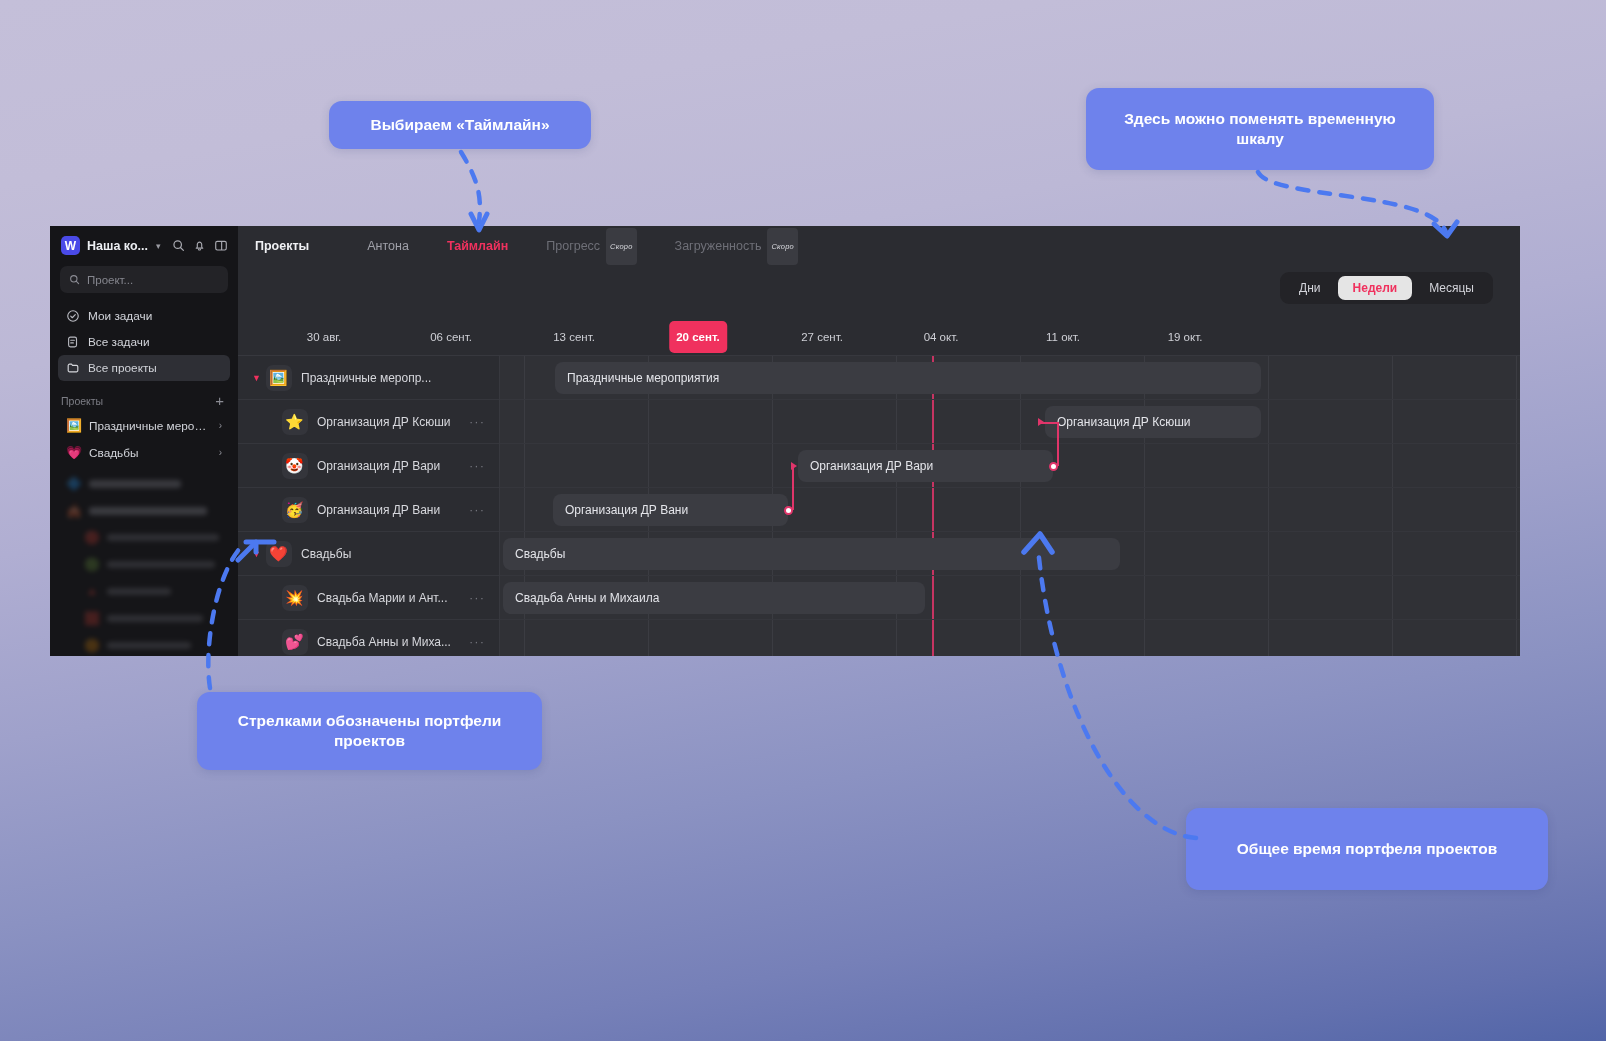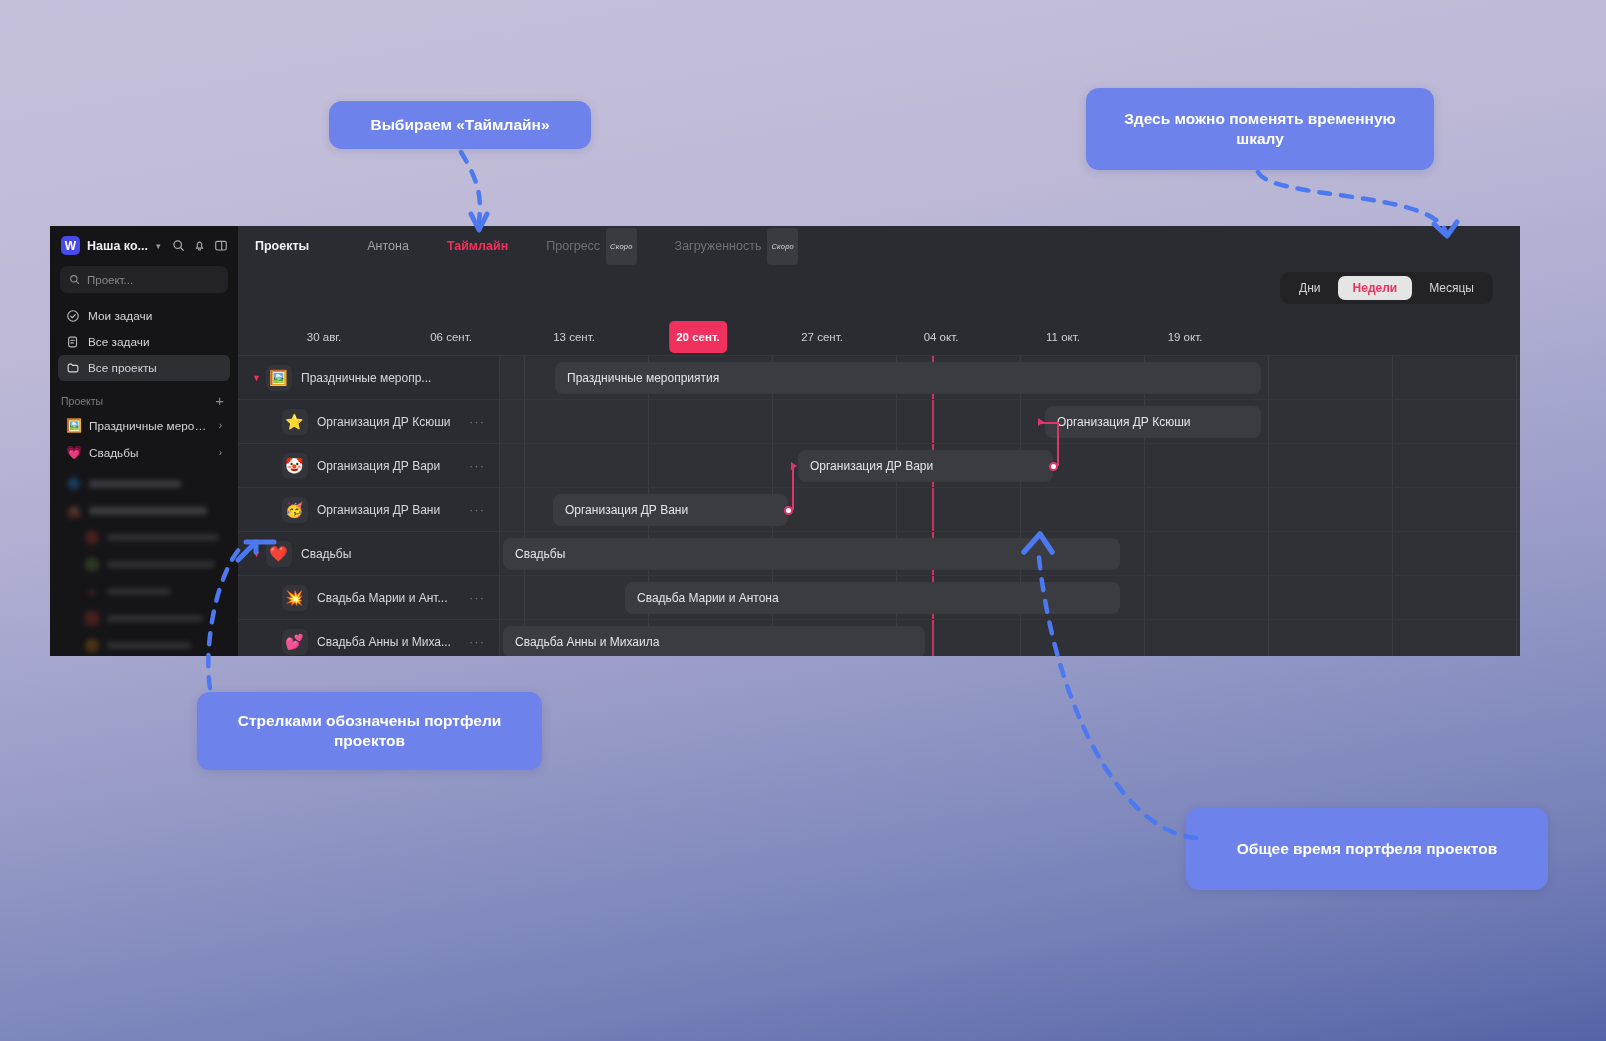--- a/index.html
+++ b/index.html
@@ -424,23 +424,20 @@
           <div class="crow">
             <div class="bar" style="left: 298px; width: 255px;">Организация ДР Вари</div>
           </div>
           <div class="crow">
             <div class="bar" style="left: 53px; width: 235px;">Организация ДР Вани</div>
           </div>
           <div class="crow">
             <div class="bar" style="left: 3px; width: 617px;">Свадьбы</div>
           </div>
           <div class="crow">
-            <div class="bar" style="left: 125px; width: 495px;">Свадьба Марии и Антона</div>
-          </div>
-          <div class="crow">
             <div class="bar" style="left: 3px; width: 422px;">Свадьба Анны и Михаила</div>
           </div>
           <div class="dep-dot" style="left: 284px; top: 149.5px;"></div>
           <div class="dep dep-v" style="left: 292px; top: 110px; height: 44px;"></div>
           <div class="dep dep-h" style="left: 292px; top: 110px; width: 0px;"></div>
           <div class="dep-arrow" style="left: 291px; top: 106px;"></div>
           <div class="dep-dot" style="left: 549px; top: 105.5px;"></div>
           <div class="dep dep-v" style="left: 557px; top: 66px; height: 44px;"></div>
           <div class="dep dep-h" style="left: 539px; top: 66px; width: 18px;"></div>
           <div class="dep-arrow" style="left: 538px; top: 62px;"></div>

